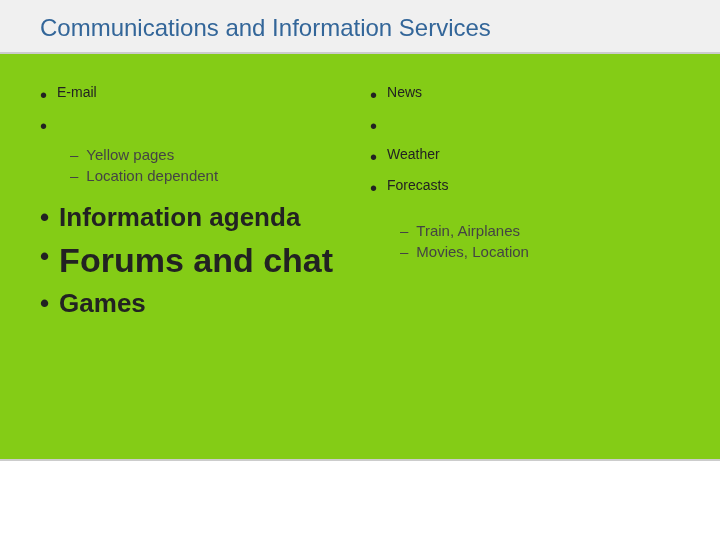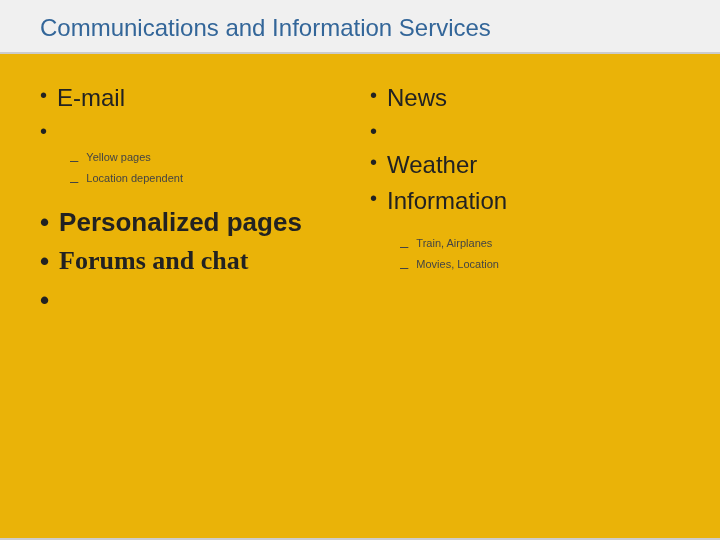--- a/index.html
+++ b/index.html
@@ -11,22 +11,22 @@
     body {
       width: 720px;
       height: 540px;
       background: #ffffff;
       font-family: Arial, sans-serif;
       overflow: hidden;
     }
 
     .slide {
       width: 720px;
-      height: 540px;
-      background: #eab308;
+      height: 461px;
+      background: #84cc16;
       display: flex;
       flex-direction: column;
     }
 
     .title-bar {
       background: #f0f0f0;
       border-bottom: 2px solid #cccccc;
       padding: 14px 40px 10px 40px;
     }
 
@@ -65,21 +65,21 @@
       align-items: flex-start;
       margin-bottom: 8px;
     }
 
     .bullet-large .bullet-dot {
       margin-right: 10px;
       font-size: 20px;
     }
 
     .bullet-large .bullet-text {
-      font-size: 24px;
+      font-size: 14px;
       color: #222;
     }
 
     .bullet-xlarge .bullet-text {
       font-size: 26px;
       font-weight: bold;
       color: #222;
     }
 
     .bullet-xlarge .bullet-dot {
@@ -94,21 +94,21 @@
       margin-bottom: 4px;
     }
 
     .sub-item .sub-dash {
       margin-right: 8px;
       font-size: 15px;
       color: #444;
     }
 
     .sub-item .sub-text {
-      font-size: 11px;
+      font-size: 15px;
       color: #444;
     }
 
     .spacer {
       height: 14px;
     }
 
     .bottom-rule {
       height: 2px;
       background: #cccccc;
@@ -143,30 +143,31 @@
 
       <div class="sub-item">
         <span class="sub-dash">–</span>
         <span class="sub-text">Location dependent</span>
       </div>
 
       <div class="spacer"></div>
 
       <div class="bullet-large bullet-xlarge">
         <span class="bullet-dot" style="font-size:26px;font-weight:bold;">•</span>
-        <span class="bullet-text" style="font-size:26px;font-weight:bold;">Personalized pages</span>
+        <span class="bullet-text" style="font-size:26px;font-weight:bold;">Information agenda</span>
       </div>
 
       <div class="bullet-large bullet-xlarge">
         <span class="bullet-dot" style="font-size:26px;font-weight:bold;">•</span>
-        <span class="bullet-text" style="font-size:26px;font-weight:bold;font-family:Liberation Serif, serif;">Forums and chat</span>
+        <span class="bullet-text" style="font-size:34px;font-weight:bold;">Forums and chat</span>
       </div>
 
       <div class="bullet-large bullet-xlarge">
         <span class="bullet-dot" style="font-size:26px;font-weight:bold;">•</span>
+        <span class="bullet-text" style="font-size:26px;font-weight:bold;">Games</span>
       </div>
 
     </div>
 
     <div class="right-column">
 
       <div class="bullet-large">
         <span class="bullet-dot">•</span>
         <span class="bullet-text">News</span>
       </div>
@@ -175,21 +176,21 @@
         <span class="bullet-dot">•</span>
       </div>
 
       <div class="bullet-large">
         <span class="bullet-dot">•</span>
         <span class="bullet-text">Weather</span>
       </div>
 
       <div class="bullet-large">
         <span class="bullet-dot">•</span>
-        <span class="bullet-text">Information</span>
+        <span class="bullet-text">Forecasts</span>
       </div>
 
       <div class="spacer"></div>
 
       <div class="sub-item">
         <span class="sub-dash">–</span>
         <span class="sub-text">Train, Airplanes</span>
       </div>
 
       <div class="sub-item">

